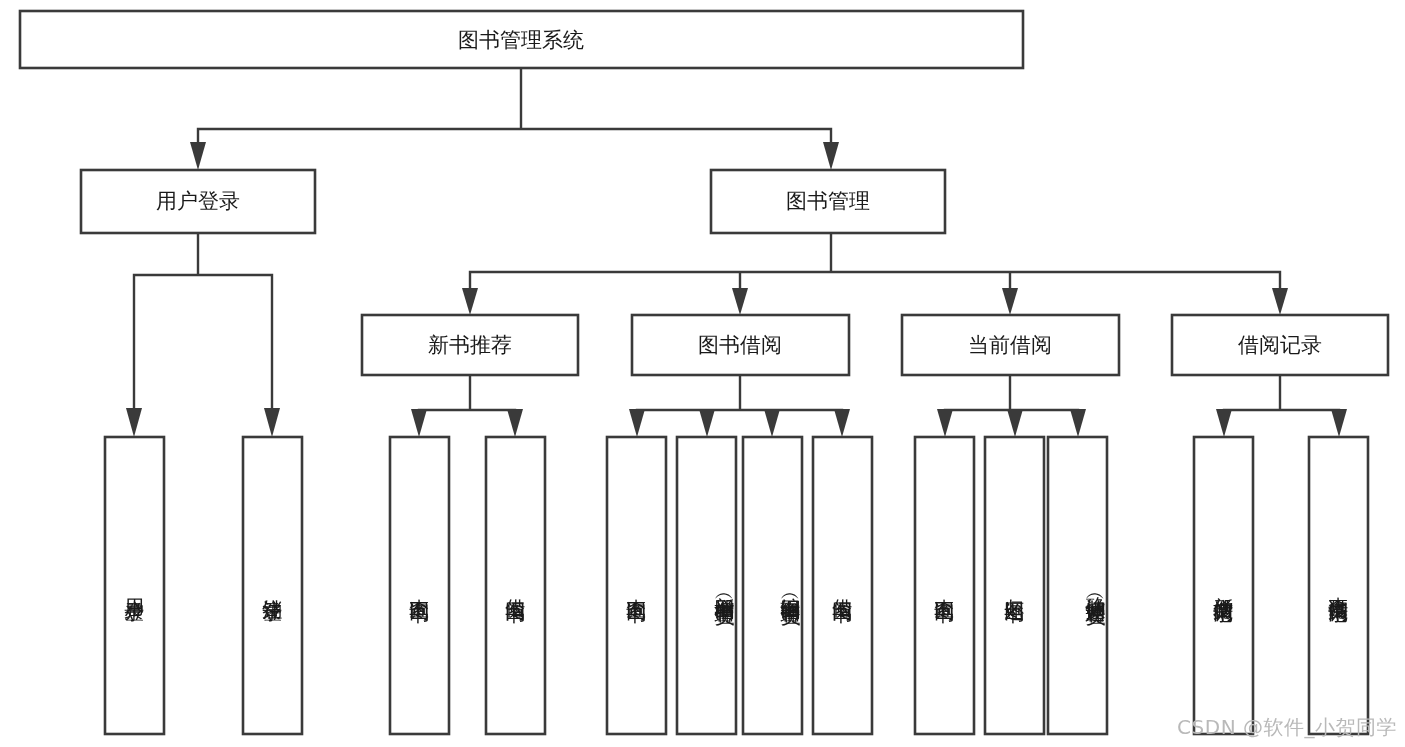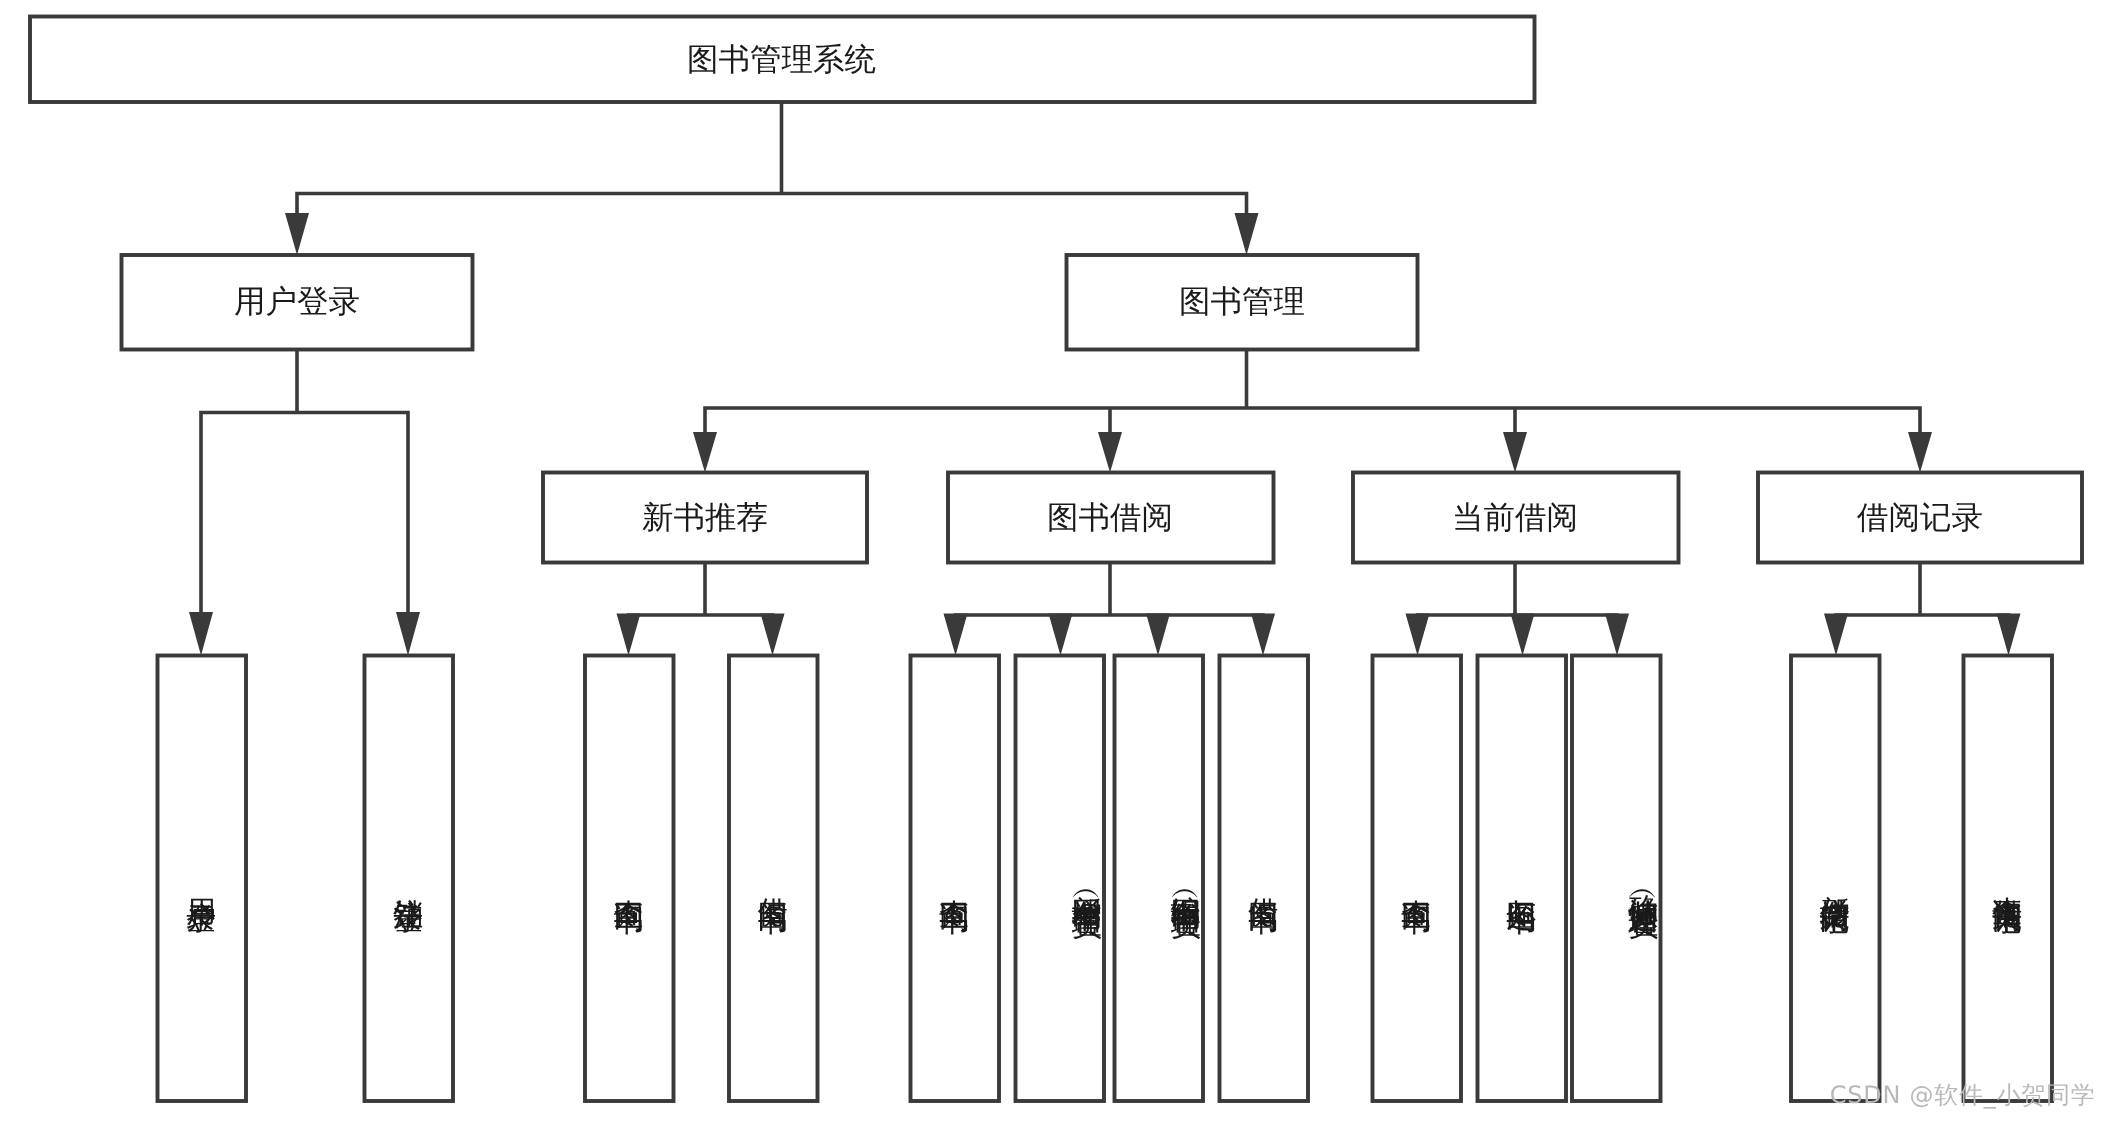--- a/index.html
+++ b/index.html
@@ -8,21 +8,21 @@
   #stage{position:relative;width:1405px;height:747px;background:#fff;}
   svg{position:absolute;left:0;top:0;width:1405px;height:747px;}
   .node-box{fill:#ffffff;stroke:#3a3a3a;stroke-width:2.6;}
   .conn{fill:none;stroke:#3a3a3a;stroke-width:2.4;stroke-linecap:square;}
   .arrow{fill:#3a3a3a;stroke:none;}
   .h-label{font-size:21px;fill:#1a1a1a;text-anchor:middle;dominant-baseline:middle;}
   .v-label{position:absolute;display:flex;align-items:center;justify-content:center;
            writing-mode:vertical-rl;text-orientation:upright;
            font-size:20px;color:#1a1a1a;line-height:1.12;letter-spacing:1.5px;
            pointer-events:none;white-space:nowrap;}
-  .watermark{position:absolute;right:8px;bottom:6px;font-size:16px;color:#b9b9b9;
+  .watermark{position:absolute;right:8px;bottom:6px;font-size:20px;color:#b9b9b9;
              letter-spacing:0.5px;}
 </style>
 </head>
 <body>
 
 <div id="stage">
 
   <svg viewBox="0 0 1405 747">
 
     <path class="conn" d="M521,68 L521,129 M198,129 L831,129 M198,129 L198,155 M831,129 L831,155"></path>

